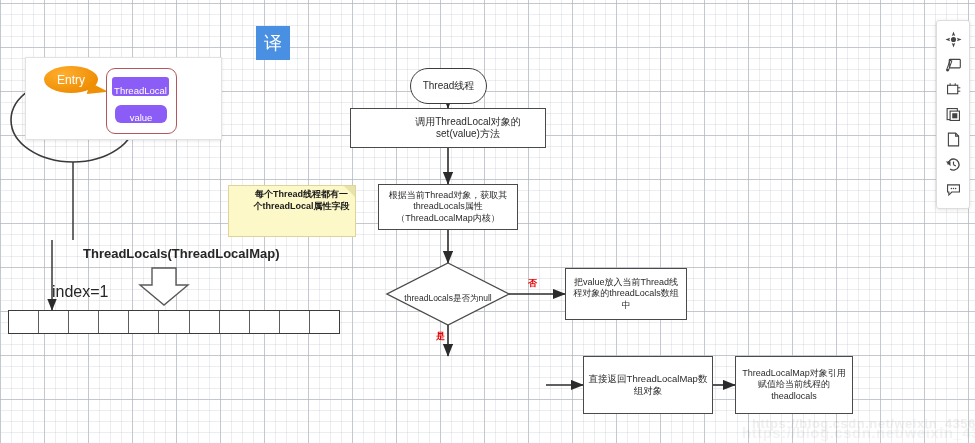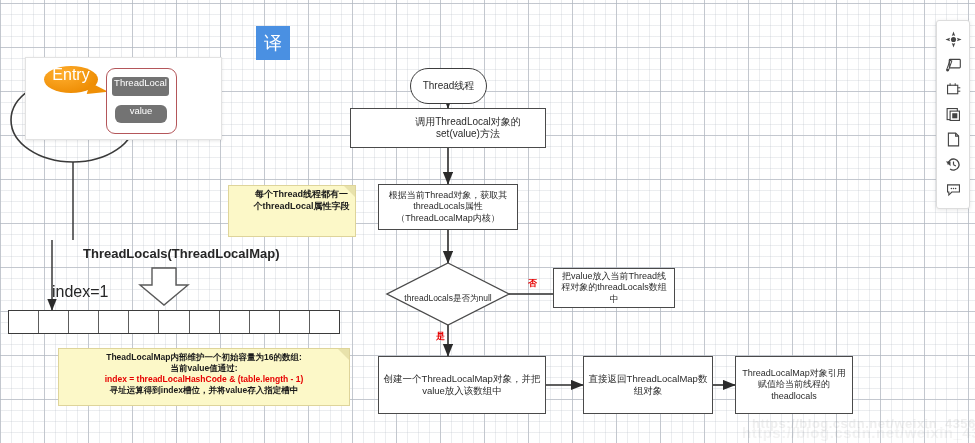--- a/index.html
+++ b/index.html
@@ -73,42 +73,42 @@
     background:#ffffff;
     border:1px solid #e2e2e2;
     box-shadow:0 1px 3px rgba(0,0,0,.10);
   }
   .entry-bubble{
     position:absolute;
     width:54px;height:27px;
     background:#f29100;
     background:radial-gradient(ellipse at 35% 30%, #ffae2e 0%, #ef8f06 70%, #e07f00 100%);
     border-radius:50%;
-    display:flex;justify-content:center;
-    color:#fff;font-size:16px;
+    display:flex;align-items:center;justify-content:center;
+    color:#fff;font-size:12px;
   }
   .entry-tail{
     position:absolute;
     width:0;height:0;
     border-left:20px solid #ef8f06;
     border-top:4px solid transparent;
     border-bottom:8px solid transparent;
     transform:rotate(16deg);
   }
   .entry-group{
     position:absolute;
     border:1.3px solid #b4565a;
     border-radius:9px;
     background:#fff;
   }
   .blue-box{
     position:absolute;
-    background:#737373;
+    background:#8b5cf6;
     border-radius:3px;
-    display:flex;align-items:flex-start;justify-content:center;
+    display:flex;align-items:flex-end;justify-content:center;
     color:#ffffff;
     font-size:9.5px;
   }
   .blue-box.rounded{border-radius:6px;}
 
   
   .array{
     position:absolute;
     border:1.5px solid #3b3b3b;
     background:#fff;
@@ -237,27 +237,20 @@
     <div class="cell"></div>
     <div class="cell"></div>
     <div class="cell"></div>
   </div>
 
   <div class="note" style="left:228px;top:185px;width:128px;height:52px;font-size:9px;padding-left:24px;">
     <div class="note-fold"></div>
     <span>每个Thread线程都有一个threadLocal属性字段</span>
   </div>
 
-  <div class="note" style="left:58px;top:348px;width:292px;height:58px;font-size:8.5px;">
-    <div class="note-fold"></div>
-    <div>TheadLocalMap内部维护一个初始容量为16的数组:</div>
-    <div>当前value值通过:</div>
-    <div class="red">index = threadLocalHashCode &amp; (table.length - 1)</div>
-    <div>寻址运算得到index槽位，并将value存入指定槽中</div>
-  </div>
 
 
   <div class="rounded-term abs" style="left:410px;top:44px;width:77px;height:36px;font-size:10px;">
     <span>Thread线程</span>
   </div>
 
   <div class="fbox abs" style="left:350px;top:108px;width:196px;height:40px;font-size:10px;padding-left:44px;">
     <span>调用ThreadLocal对象的set(value)方法</span>
   </div>
 
@@ -265,27 +258,24 @@
     <span>根据当前Thread对象，获取其threadLocals属性（ThreadLocalMap内核）</span>
   </div>
 
   <div class="abs" style="left:390px;top:276px;width:116px;height:44px;">
     <div class="diamond-txt" style="font-size:8.5px;">threadLocals是否为null</div>
   </div>
 
   <div class="edge-lbl" style="left:528px;top:277px;">否</div>
   <div class="edge-lbl" style="left:436px;top:330px;">是</div>
 
-  <div class="fbox abs" style="left:553px;top:268px;width:122px;height:40px;font-size:9px;">
+  <div class="fbox abs" style="left:565px;top:268px;width:122px;height:52px;font-size:9px;">
     <span>把value放入当前Thread线程对象的threadLocals数组中</span>
   </div>
 
-  <div class="fbox abs" style="left:378px;top:356px;width:168px;height:58px;font-size:9.5px;">
-    <span>创建一个ThreadLocalMap对象，并把value放入该数组中</span>
-  </div>
 
   <div class="fbox abs" style="left:583px;top:356px;width:130px;height:58px;font-size:9.5px;">
     <span>直接返回ThreadLocalMap数组对象</span>
   </div>
 
   <div class="fbox abs" style="left:735px;top:356px;width:118px;height:58px;font-size:9px;">
     <span>ThreadLocalMap对象引用赋值给当前线程的theadlocals</span>
   </div>
 
   <div class="watermark" style="left:752px;top:416px;">https://blog.csdn.net/weixin_43561330</div>

